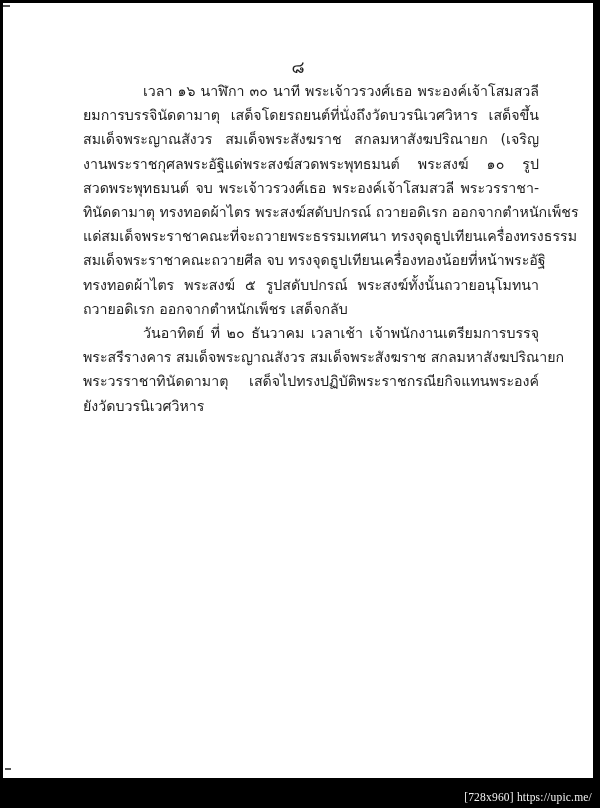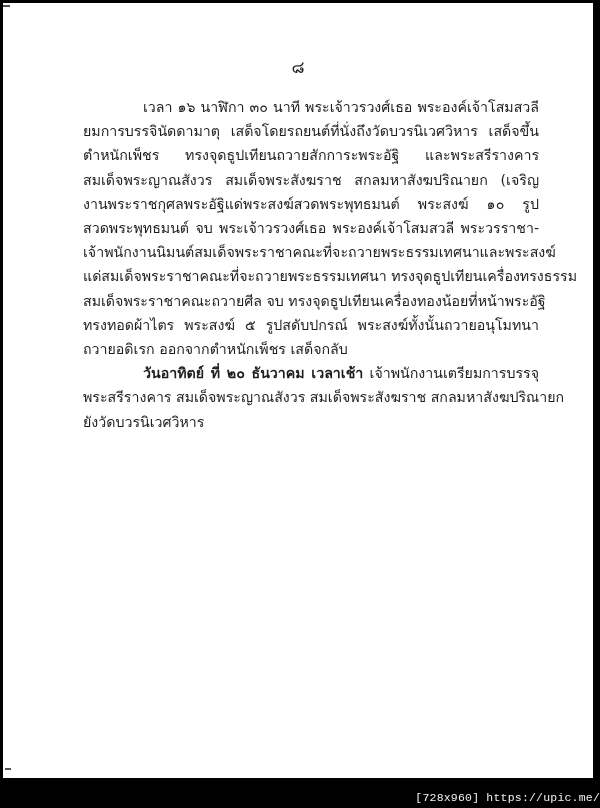--- a/index.html
+++ b/index.html
@@ -27,93 +27,93 @@
       top: 50px;
       left: 0;
       width: 590px;
       text-align: center;
       font-size: 17px;
       color: #222;
     }
     .body-text {
       position: absolute;
       left: 80px;
-      top: 92px;
+      top: 76px;
       width: 456px;
       font-size: 14.2px;
       line-height: 24.2px;
       color: #1e1e1e;
       text-align: justify;
       text-align-last: justify;
     }
     .line {
       display: block;
       white-space: nowrap;
       overflow: visible;
       text-align-last: justify;
     }
     .line.last {
       text-align-last: left;
     }
     .indent {
       padding-left: 60px;
     }
     .bold {
-      font-weight: bold;
+      font-weight: normal;
     }
     .scan-mark {
       position: absolute;
       height: 2px;
       background: #555;
     }
     .footer-bar {
       position: absolute;
       left: 0;
       top: 778px;
       width: 600px;
       height: 30px;
       background: #000;
     }
     .watermark {
       position: absolute;
-      right: 0;
+      right: 8px;
       top: 791px;
-      font-family: Liberation Mono, monospace;
+      font-family: Liberation Serif, serif;
       font-size: 11.5px;
       color: #f2f2f2;
       letter-spacing: 0.2px;
     }
   </style>
 </head>
 <body>
 
 <div class="page">
   <div class="scan-mark" style="left:0;top:2px;width:7px;"></div>
   <div class="scan-mark" style="left:2px;top:765px;width:6px;"></div>
 
   <div class="page-number">๘</div>
 
   <div class="body-text">
 
     <span class="line indent">เวลา ๑๖ นาฬิกา ๓๐ นาที พระเจ้าวรวงศ์เธอ พระองค์เจ้าโสมสวลี</span>
     <span class="line">ยมการบรรจินัดดามาตุ เสด็จโดยรถยนต์ที่นั่งถึงวัดบวรนิเวศวิหาร เสด็จขึ้น</span>
-    <span class="line">ตำหนักเพ็ชร ทรงจุดธูปเทียนถวายสักการะพระอัฐิ และพระสรีรางคาร</span>
     <span class="line">สมเด็จพระญาณสังวร สมเด็จพระสังฆราช สกลมหาสังฆปริณายก (เจริญ</span>
     <span class="line">งานพระราชกุศลพระอัฐิแด่พระสงฆ์สวดพระพุทธมนต์ พระสงฆ์ ๑๐ รูป</span>
     <span class="line">สวดพระพุทธมนต์ จบ พระเจ้าวรวงศ์เธอ พระองค์เจ้าโสมสวลี พระวรราชา-</span>
-    <span class="line">เจ้าพนักงานนิมนต์สมเด็จพระราชาคณะที่จะถวายพระธรรมเทศนาและพระสงฆ์</span>
+    <span class="line">ทินัดดามาตุ ทรงทอดผ้าไตร พระสงฆ์สดับปกรณ์ ถวายอดิเรก ออกจากตำหนักเพ็ชร</span>
     <span class="line">แด่สมเด็จพระราชาคณะที่จะถวายพระธรรมเทศนา ทรงจุดธูปเทียนเครื่องทรงธรรม</span>
     <span class="line">สมเด็จพระราชาคณะถวายศีล จบ ทรงจุดธูปเทียนเครื่องทองน้อยที่หน้าพระอัฐิ</span>
     <span class="line">ทรงทอดผ้าไตร พระสงฆ์ ๕ รูปสดับปกรณ์ พระสงฆ์ทั้งนั้นถวายอนุโมทนา</span>
     <span class="line last">ถวายอดิเรก ออกจากตำหนักเพ็ชร เสด็จกลับ</span>
 
     <span class="line indent">
       <span class="bold">วันอาทิตย์ ที่ ๒๐ ธันวาคม เวลาเช้า</span>
       <span>เจ้าพนักงานเตรียมการบรรจุ</span>
     </span>
     <span class="line">พระสรีรางคาร สมเด็จพระญาณสังวร สมเด็จพระสังฆราช สกลมหาสังฆปริณายก</span>
 
+    <span class="line">พระวรราชาทินัดดามาตุ เสด็จไปทรงปฏิบัติพระราชกรณียกิจแทนพระองค์</span>
     <span class="line last">ยังวัดบวรนิเวศวิหาร</span>
   </div>
 </div>
 
 <div class="footer-bar"></div>
 <div class="watermark">[728x960] https://upic.me/</div>
 
 </body></html>

